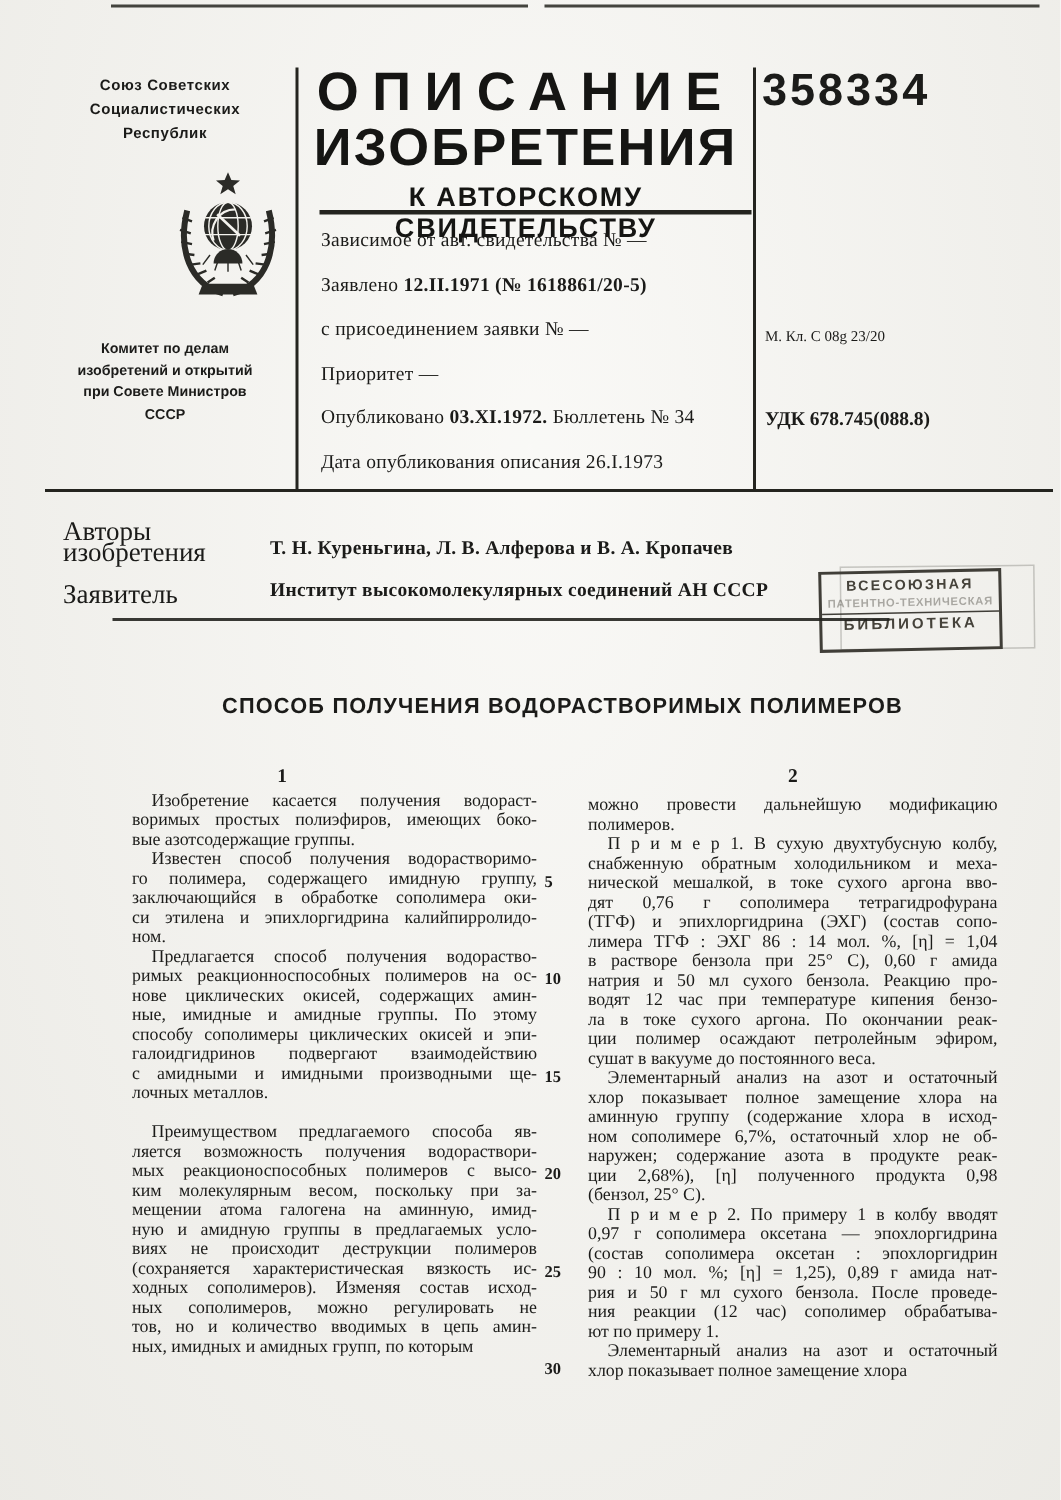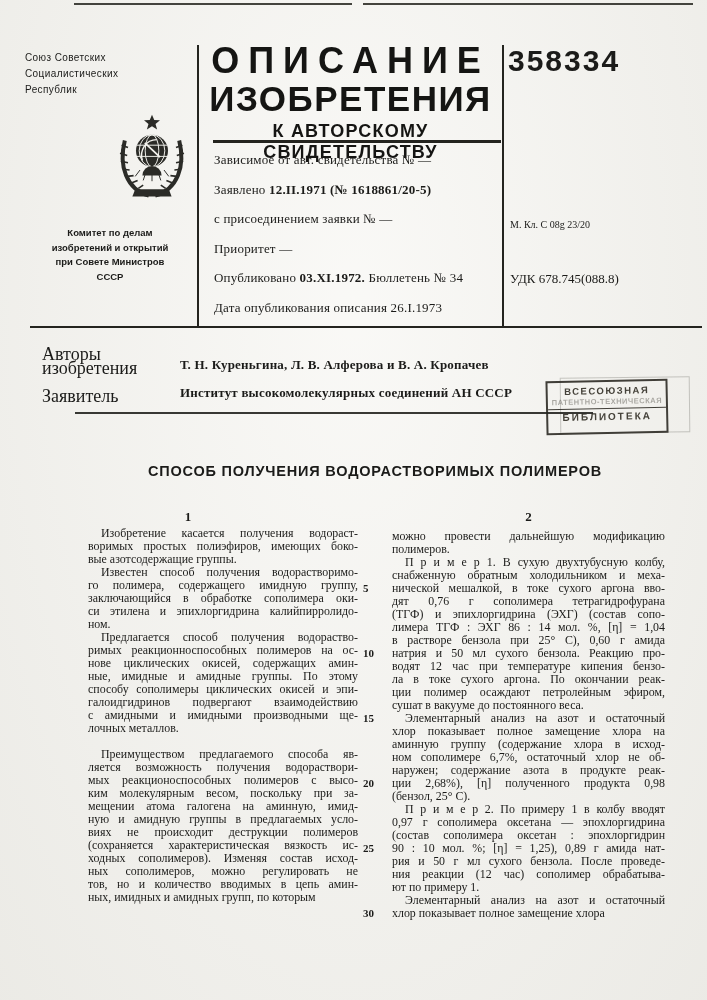--- a/index.html
+++ b/index.html
@@ -13,40 +13,40 @@
   }
   .abs{position:absolute;}
   .rule{background:#24241f;}
   
   .topline1{left:74px;top:3px;width:278px;height:2px;opacity:.85;}
   .topline2{left:363px;top:3px;width:330px;height:2px;opacity:.85;}
   .vrule1{left:197px;top:45px;width:2px;height:281px;}
   .vrule2{left:502px;top:45px;width:2px;height:281px;}
   .hrule-header{left:30px;top:326px;width:672px;height:2px;}
   .hrule-authors{left:75px;top:412px;width:518px;height:2px;opacity:.9;}
-  .union{left:25px;top:50px;width:170px;
-         font-family:"Liberation Sans", sans-serif;font-weight:normal;
+  .union{left:25px;top:50px;width:170px;text-align:center;
+         font-family:"Liberation Sans", sans-serif;font-weight:bold;
          font-size:10px;line-height:16px;letter-spacing:.4px;}
   .committee{left:25px;top:226px;width:170px;text-align:center;
          font-family:"Liberation Sans", sans-serif;font-weight:bold;
          font-size:9.5px;line-height:14.5px;}
   .emblem{left:112px;top:112px;}
   .mid{left:199px;width:303px;text-align:center;}
   .big-title{font-family:"Liberation Sans", sans-serif;font-weight:bold;color:#151513;}
   .t1{top:42px;font-size:36px;letter-spacing:9px;line-height:38px;}
   .t2{top:80px;font-size:35px;letter-spacing:1.5px;line-height:38px;}
   .subtitle{top:121px;font-size:18px;letter-spacing:1.2px;}
   .sub-underline{left:213px;top:140px;width:288px;height:2.5px;}
   .info-rows{left:214px;top:152px;width:285px;}
   .info-row{height:29.5px;font-size:13px;letter-spacing:.2px;white-space:nowrap;}
   .patent-number{left:508px;top:44px;width:190px;
          font-family:"Liberation Sans", sans-serif;font-weight:bold;
          font-size:30px;letter-spacing:2px;}
   .class-label{left:510px;top:190px;font-size:10px;margin-top:29px;}
-  .udk-label{left:510px;top:271px;font-size:13px;}
+  .udk-label{left:510px;top:271px;font-size:13px;font-weight:bold;}
   
   .lbl{font-size:18px;}
   .authors-label1{left:42px;top:344px;}
   .authors-label2{left:42px;top:358px;}
   .applicant-label{left:42px;top:386px;}
   .val{font-weight:bold;font-size:13px;letter-spacing:.2px;white-space:nowrap;}
   .authors-value{left:180px;top:357px;}
   .applicant-value{left:180px;top:385px;}
   
   .stamp-ghost{left:560px;top:377px;width:128px;height:54px;border:1.5px solid #3c3a34;

